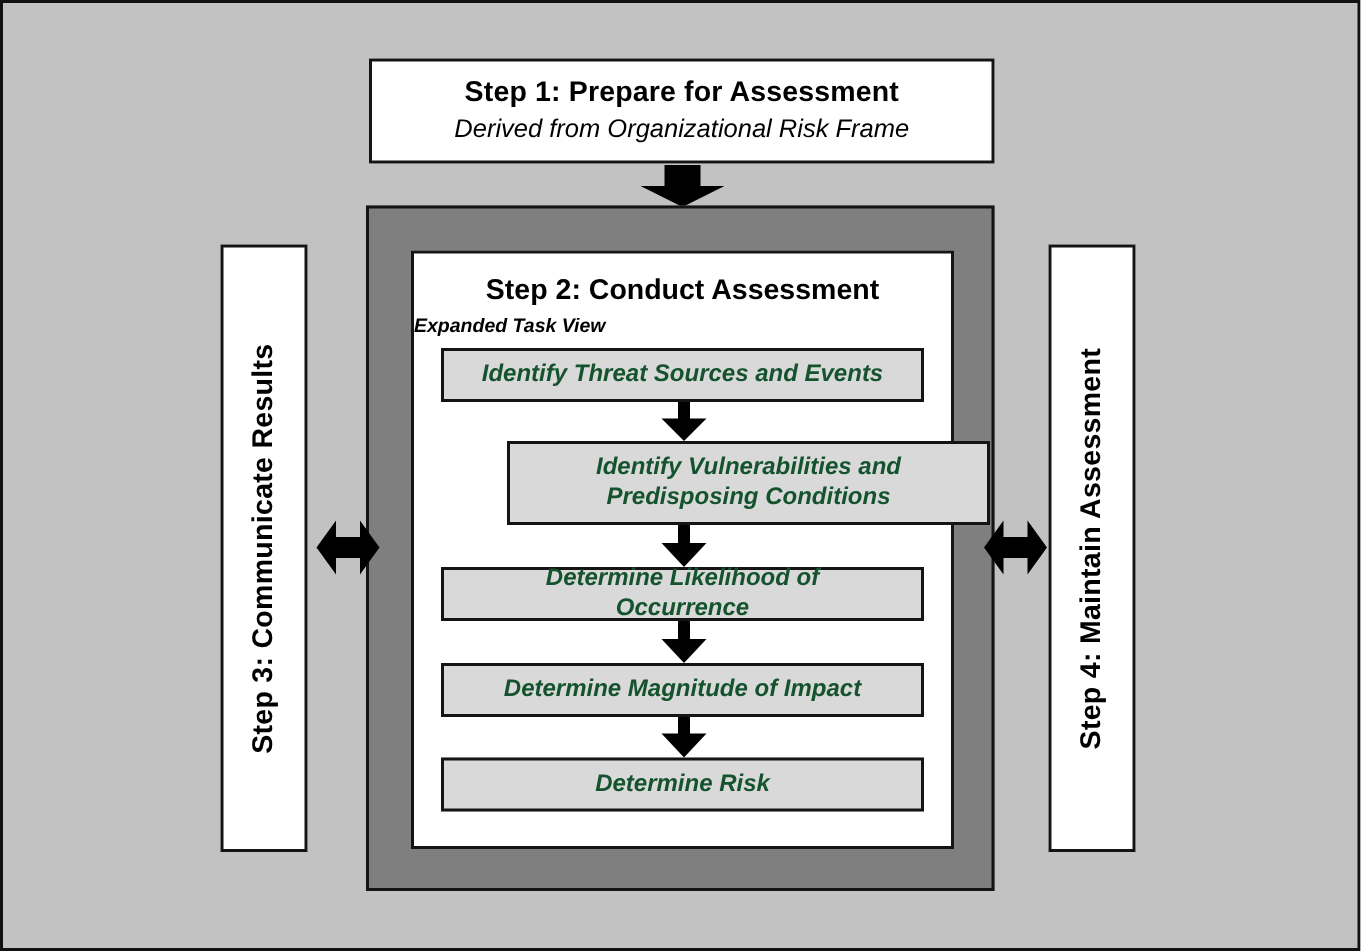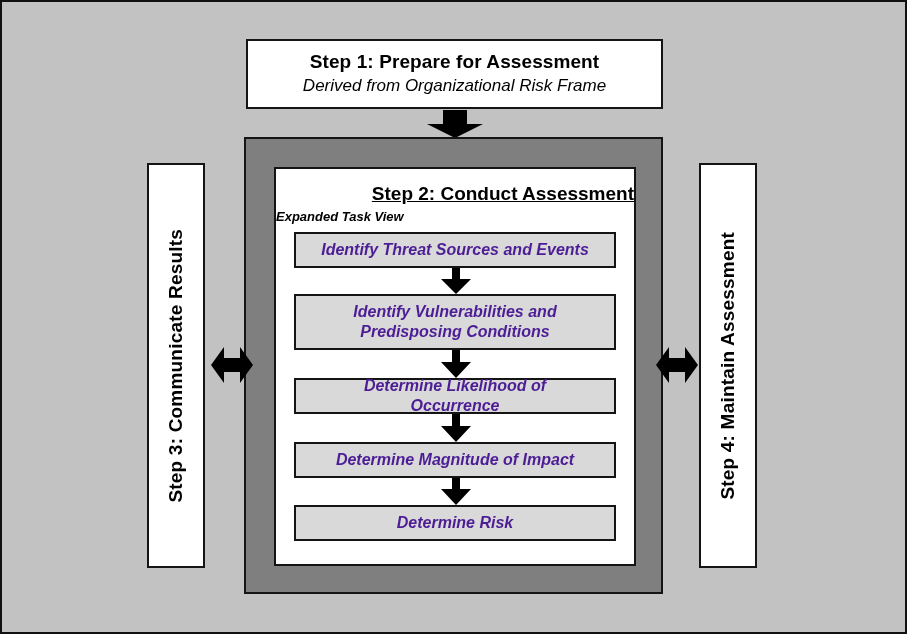--- a/index.html
+++ b/index.html
@@ -91,25 +91,24 @@
     box-sizing: border-box;
     border: 2px solid #141414;
     background: #ffffff;
   }
 
   #step2-title {
     position: absolute;
     left: 0;
     top: 14px;
     width: 100%;
-    text-align: right;
+    text-align: center;
     font-size: 19px;
     font-weight: bold;
     color: #000;
-    text-decoration: underline;
   }
   #step2-subtitle {
     position: absolute;
     left: 0;
     top: 40px;
     width: 100%;
     text-align: left;
     font-size: 13px;
     font-weight: bold;
     font-style: italic;
@@ -117,27 +116,27 @@
   }
 
   
   .task-box {
     left: 292px;
     width: 322px;
     padding: 2px 25px;
     font-size: 16px;
     font-weight: bold;
     font-style: italic;
-    color: #4c1d95;
+    color: #14532d;
     line-height: 1.22;
   }
   .task-line { display: block; }
 
   #task-0 { top: 230px; height: 36px; }
-  #task-1 { top: 292px; height: 56px; }
+  #task-1 { top: 292px; height: 56px; margin-left: 44px; }
   #task-2 { top: 376px; height: 36px; }
   #task-3 { top: 440px; height: 36px; }
   #task-4 { top: 503px; height: 36px; }
 
   .task-arrow {
     position: absolute;
     left: 438px;
     width: 32px;
   }
   #task-arrow-0 { top: 266px; height: 26px; }

